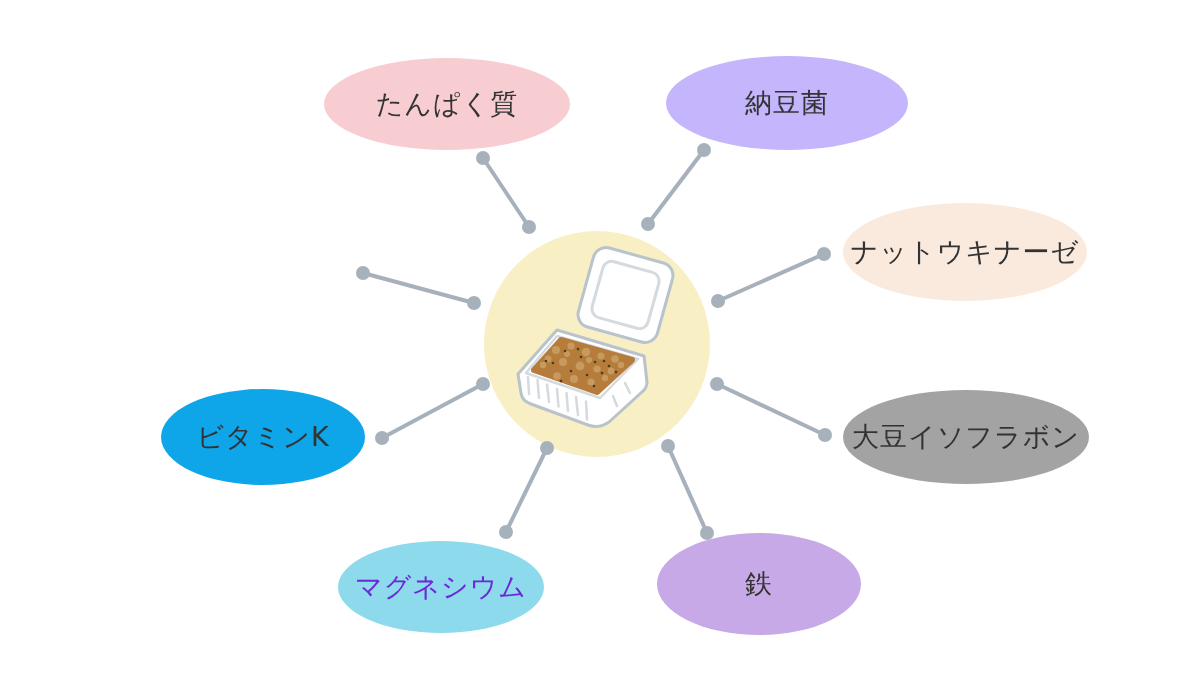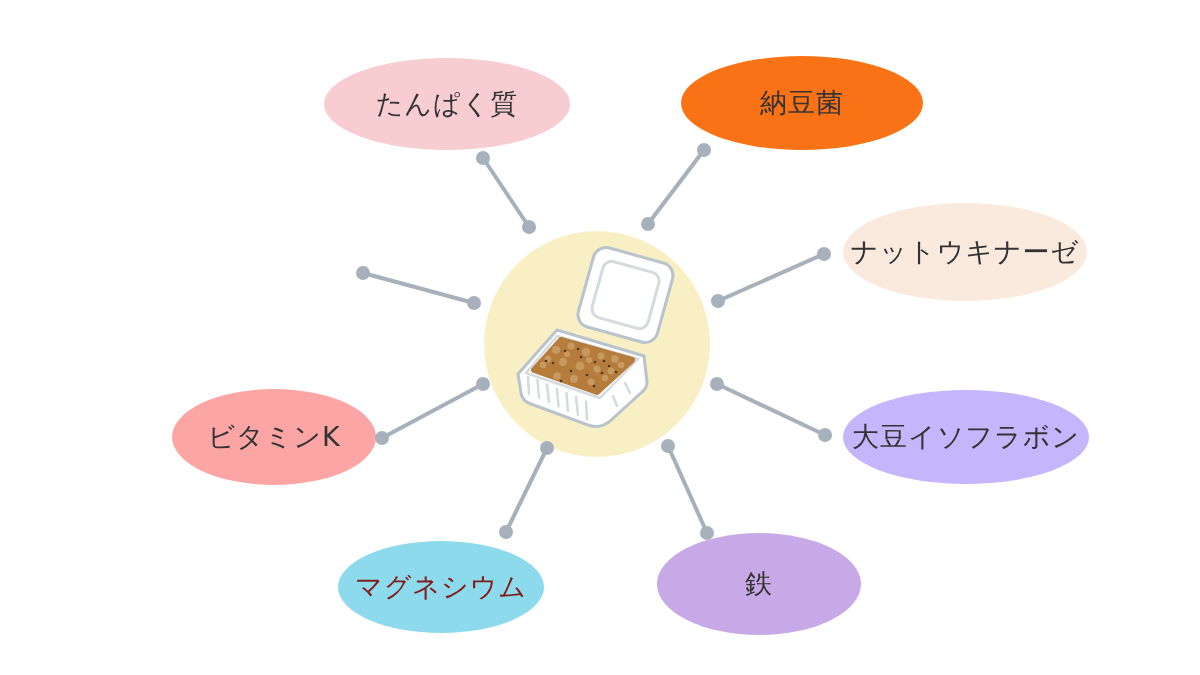--- a/index.html
+++ b/index.html
@@ -40,34 +40,34 @@
   }
 </style>
 </head>
 <body>
 
 <div class="stage" style="background: rgb(255, 255, 255); margin-left: 21px; --tray: #ffffff; --pack-outline: #b9c3cc; --pack-inner: #d5dade; --natto: #b67c3b; --bean: #c79b5f; --speck: #4c3b20;">
 
   <div class="node" style="left: 303px; top: 58px; width: 246px; height: 92px; background: rgb(247, 205, 209);">
     <span class="node-label" style="color: rgb(51, 51, 51);">たんぱく質</span>
   </div>
-  <div class="node" style="left: 660px; top: 56px; width: 242px; height: 94px; background: #f97316;">
+  <div class="node" style="left: 645px; top: 56px; width: 242px; height: 94px; background: #c4b5fd;">
     <span class="node-label" style="color: rgb(51, 51, 51);">納豆菌</span>
   </div>
   <div class="node" style="left: 822px; top: 203px; width: 244px; height: 98px; background: rgb(250, 234, 222); text-align: center;">
     <span class="node-label" style="color: rgb(51, 51, 51);">ナットウキナーゼ</span>
   </div>
-  <div class="node" style="left: 151px; top: 389px; width: 204px; height: 96px; background: #fca5a5;">
+  <div class="node" style="left: 140px; top: 389px; width: 204px; height: 96px; background: #0ea5e9;">
     <span class="node-label" style="color: rgb(51, 51, 51);">ビタミンK</span>
   </div>
-  <div class="node" style="left: 822px; top: 390px; width: 246px; height: 94px; background: #c4b5fd;">
+  <div class="node" style="left: 822px; top: 390px; width: 246px; height: 94px; background: #a3a3a3;">
     <span class="node-label" style="color: rgb(51, 51, 51);">大豆イソフラボン</span>
   </div>
   <div class="node" style="left: 317px; top: 541px; width: 206px; height: 92px; background: rgb(140, 218, 235);">
-    <span class="node-label" style="color: #7f1d1d; text-align: center;">マグネシウム</span>
+    <span class="node-label" style="color: #6d28d9; text-align: center;">マグネシウム</span>
   </div>
   <div class="node" style="left: 636px; top: 533px; width: 204px; height: 102px; background: rgb(199, 169, 232);">
     <span class="node-label" style="color: rgb(51, 51, 51);">鉄</span>
   </div>
 
   <svg class="overlay" viewBox="0 0 1200 675" xmlns="http://www.w3.org/2000/svg">
 
     <circle cx="576" cy="344" r="113" fill="#f9efc4"></circle>
 
     <g transform="translate(480,230)">

